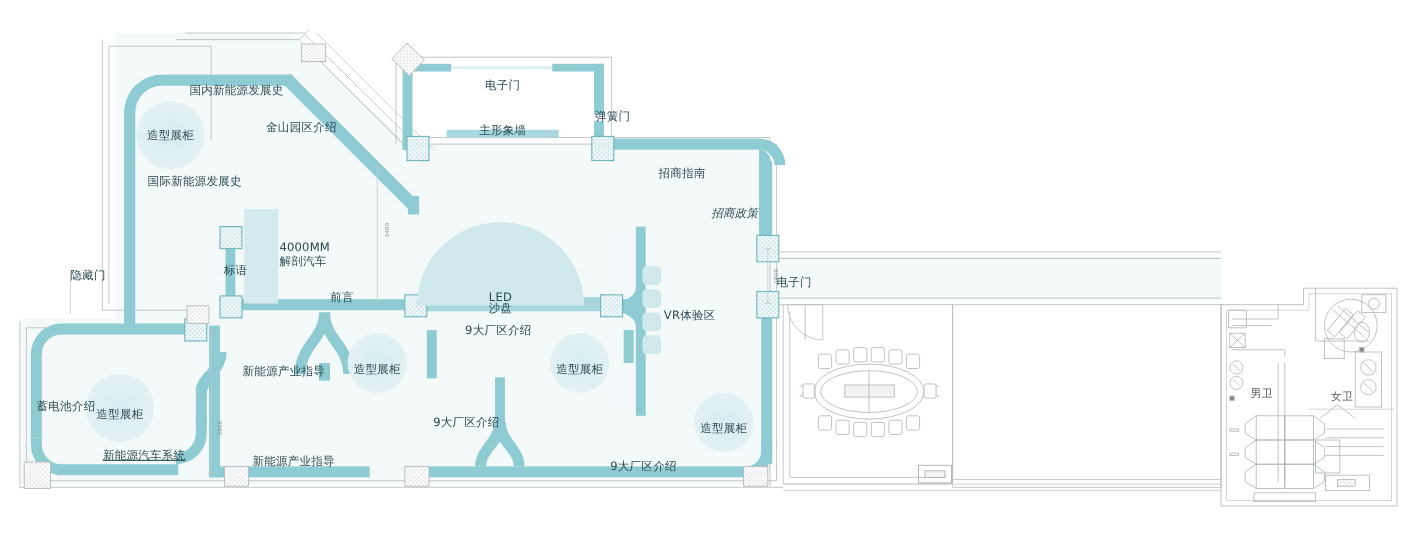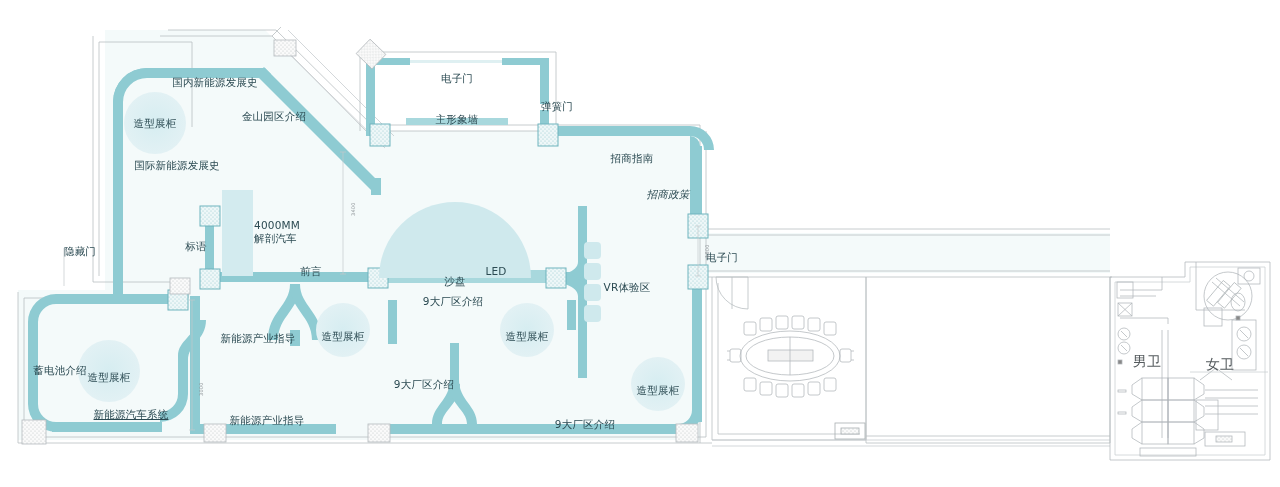--- a/index.html
+++ b/index.html
@@ -2,21 +2,21 @@
 <html><head>
 <meta charset="utf-8">
 <style>
   html,body{margin:0;padding:0;background:#ffffff;}
   body{font-family:"DejaVu Sans","Liberation Sans",sans-serif;}
   #plan-root{position:relative;width:1280px;height:487px;background:#ffffff;overflow:hidden;}
   #plan-svg{position:absolute;left:0;top:0;width:1280px;height:487px;display:block;}
   .lbl{position:absolute;color:#2b4a52;font-size:10.5px;line-height:1.25;white-space:pre;
        font-family:"DejaVu Sans","Liberation Sans",sans-serif;letter-spacing:.2px;}
   .lbl.center{transform:translateX(-50%);text-align:center;}
-  .lbl.cad{color:#555b5e;font-size:14px;}
+  .lbl.cad{color:#555b5e;font-size:10px;}
   .lbl.tiny{font-size:5px;color:#8a9094;}
 </style>
 </head>
 <body>
 
 <div id="plan-root">
 
   <svg id="plan-svg" viewBox="0 0 1280 487" xmlns="http://www.w3.org/2000/svg">
     <defs>
       <pattern id="hatchPat" width="4" height="4" patternUnits="userSpaceOnUse">
@@ -340,31 +340,31 @@
     </g>
 
   </svg>
 
   <div id="label-layer">
       <div class="lbl center" style="left: 215px; top: 76px;">国内新能源发展史</div>
       <div class="lbl center" style="left: 274px; top: 110px;">金山园区介绍</div>
       <div class="lbl center" style="left: 155px; top: 117px;">造型展柜</div>
       <div class="lbl center" style="left: 161px; top: 159px; margin-left: 16px;">国际新能源发展史</div>
       <div class="lbl center" style="left: 80px; top: 245px;">隐藏门</div>
-      <div class="lbl center" style="left: 196px; top: 240px;">标语</div>
+      <div class="lbl center" style="left: 214px; top: 240px;">标语</div>
       <div class="lbl" style="left: 254px; top: 219px;">4000MM
 解剖汽车</div>
       <div class="lbl center" style="left: 311px; top: 265px;">前言</div>
       <div class="lbl center" style="left: 457px; top: 72px;">电子门</div>
       <div class="lbl center" style="left: 457px; top: 113px;">主形象墙</div>
       <div class="lbl center" style="left: 557px; top: 100px;">弹簧门</div>
-      <div class="lbl center" style="left: 620px; top: 152px; margin-left: 12px;">招商指南</div>
+      <div class="lbl center" style="left: 620px; top: 152px;">招商指南</div>
       <div class="lbl center" style="left: 668px; top: 188px; font-style: italic;">招商政策</div>
       <div class="lbl center" style="left: 455px; top: 231px; margin-top: 44px;">沙盘</div>
-      <div class="lbl center" style="left: 455px; top: 265px; margin-left: 41px;">LED</div>
+      <div class="lbl center" style="left: 455px; top: 265px;">LED</div>
       <div class="lbl center" style="left: 453px; top: 295px;">9大厂区介绍</div>
       <div class="lbl center" style="left: 627px; top: 281px;">VR体验区</div>
       <div class="lbl center" style="left: 722px; top: 251px;">电子门</div>
       <div class="lbl center" style="left: 343px; top: 330px;">造型展柜</div>
       <div class="lbl center" style="left: 527px; top: 330px;">造型展柜</div>
       <div class="lbl center" style="left: 658px; top: 384px;">造型展柜</div>
       <div class="lbl center" style="left: 258px; top: 332px;">新能源产业指导</div>
       <div class="lbl center" style="left: 267px; top: 414px;">新能源产业指导</div>
       <div class="lbl center" style="left: 424px; top: 378px;">9大厂区介绍</div>
       <div class="lbl center" style="left: 585px; top: 418px;">9大厂区介绍</div>

